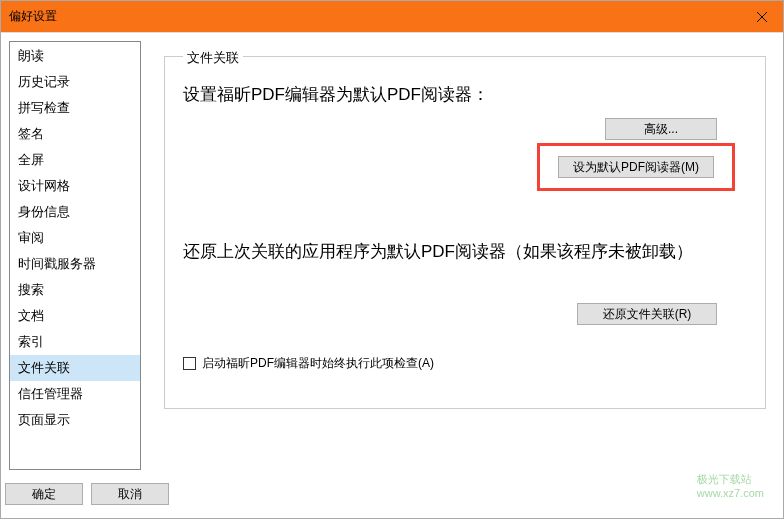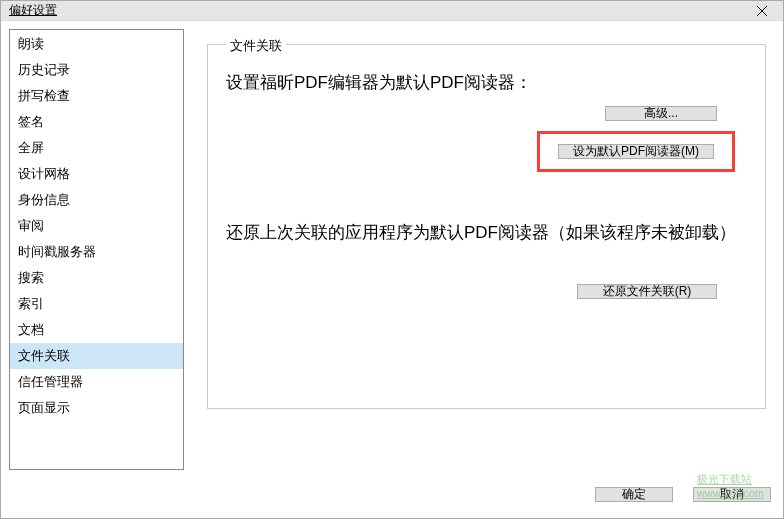--- a/index.html
+++ b/index.html
@@ -14,47 +14,46 @@
     }
     .window {
       width: 100%;
       height: 100%;
       border: 1px solid #aaa;
       display: flex;
       flex-direction: column;
       background: #fff;
     }
     .titlebar {
-      height: 20px;
-      background: #e5e5e5;
+      height: 32px;
+      background: #f97316;
       border-bottom: 1px solid #ddd;
       display: flex;
       align-items: center;
       justify-content: space-between;
       padding: 0 0 0 8px;
-      text-decoration: underline;
     }
     .titlebar-title { font-size: 12px; }
     .titlebar-close {
       width: 42px;
       height: 28px;
       display: flex;
       align-items: center;
       justify-content: center;
       cursor: pointer;
     }
     .body {
       flex: 1;
       display: flex;
       padding: 8px;
       gap: 8px;
       min-height: 0;
     }
     .sidebar {
-      width: 175px;
+      width: 132px;
       border: 1px solid #888;
       background: #fff;
       overflow-y: auto;
       padding: 1px 0;
     }
     .sidebar-item {
       padding: 4px 8px;
       cursor: pointer;
       font-size: 13px;
       line-height: 18px;
@@ -92,21 +91,21 @@
       margin-bottom: 12px;
     }
     .btn-row {
       display: flex;
       justify-content: flex-end;
       padding-right: 30px;
       margin-bottom: 12px;
     }
     .win-btn {
       min-width: 140px;
-      height: 15px;
+      height: 22px;
       background: #e1e1e1;
       border: 1px solid #adadad;
       font-size: 12px;
       cursor: pointer;
       padding: 0 14px;
       display: inline-flex;
       align-items: center;
       justify-content: center;
     }
     .win-btn.small { min-width: 112px; }
@@ -128,35 +127,33 @@
       width: 13px;
       height: 13px;
       border: 1px solid #333;
       background: #fff;
       cursor: pointer;
       display: inline-block;
     }
     .footer {
       height: 40px;
       display: flex;
-      justify-content: flex-end;
-      align-items: center;
-      gap: 20px;
+      align-items: center;
+      gap: 8px;
       padding: 0 12px 8px 4px;
     }
     .footer .win-btn { min-width: 78px; }
     .watermark {
       position: absolute;
       right: 20px;
       bottom: 20px;
       font-size: 11px;
       color: #7fc97f;
       opacity: 0.7;
       pointer-events: none;
-      text-decoration: underline;
     }
   </style>
 </head>
 <body>
 
 <div class="window">
   <div class="titlebar">
     <span class="titlebar-title">偏好设置</span>
     <div class="titlebar-close">
       <svg width="10" height="10" viewBox="0 0 10 10">
@@ -171,22 +168,22 @@
         <div class="sidebar-item">朗读</div>
         <div class="sidebar-item">历史记录</div>
         <div class="sidebar-item">拼写检查</div>
         <div class="sidebar-item">签名</div>
         <div class="sidebar-item">全屏</div>
         <div class="sidebar-item">设计网格</div>
         <div class="sidebar-item">身份信息</div>
         <div class="sidebar-item">审阅</div>
         <div class="sidebar-item">时间戳服务器</div>
         <div class="sidebar-item">搜索</div>
+        <div class="sidebar-item">文档</div>
         <div class="sidebar-item">索引</div>
-        <div class="sidebar-item">文档</div>
         <div class="sidebar-item selected">文件关联</div>
         <div class="sidebar-item">信任管理器</div>
         <div class="sidebar-item">页面显示</div>
       </div>
 
     <div class="main">
       <div class="groupbox">
         <span class="groupbox-title">文件关联</span>
 
         <div class="section">
@@ -200,20 +197,24 @@
           <button class="win-btn">设为默认PDF阅读器(M)</button>
         </div>
 
         <div class="section" style="margin-top:100px;">
           <div class="section-label">还原上次关联的应用程序为默认PDF阅读器（如果该程序未被卸载）</div>
           <div class="btn-row" style="margin-top:40px;">
             <button class="win-btn">还原文件关联(R)</button>
           </div>
         </div>
 
+        <div class="checkbox-row">
+          <span class="checkbox-box"></span>
+          <span>启动福昕PDF编辑器时始终执行此项检查(A)</span>
+        </div>
       </div>
     </div>
   </div>
 
   <div class="footer">
     <button class="win-btn">确定</button>
     <button class="win-btn">取消</button>
   </div>
 
   <div class="watermark">

